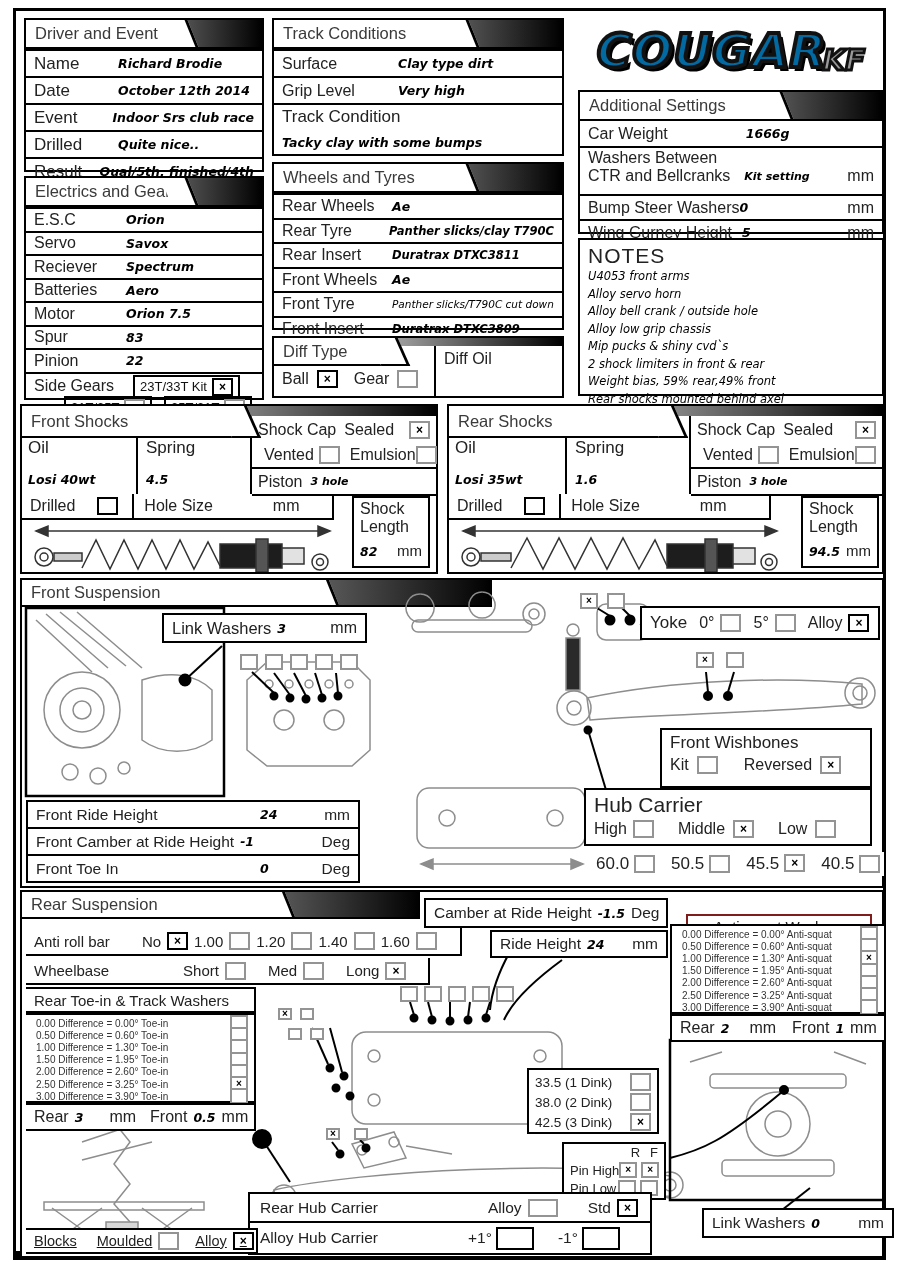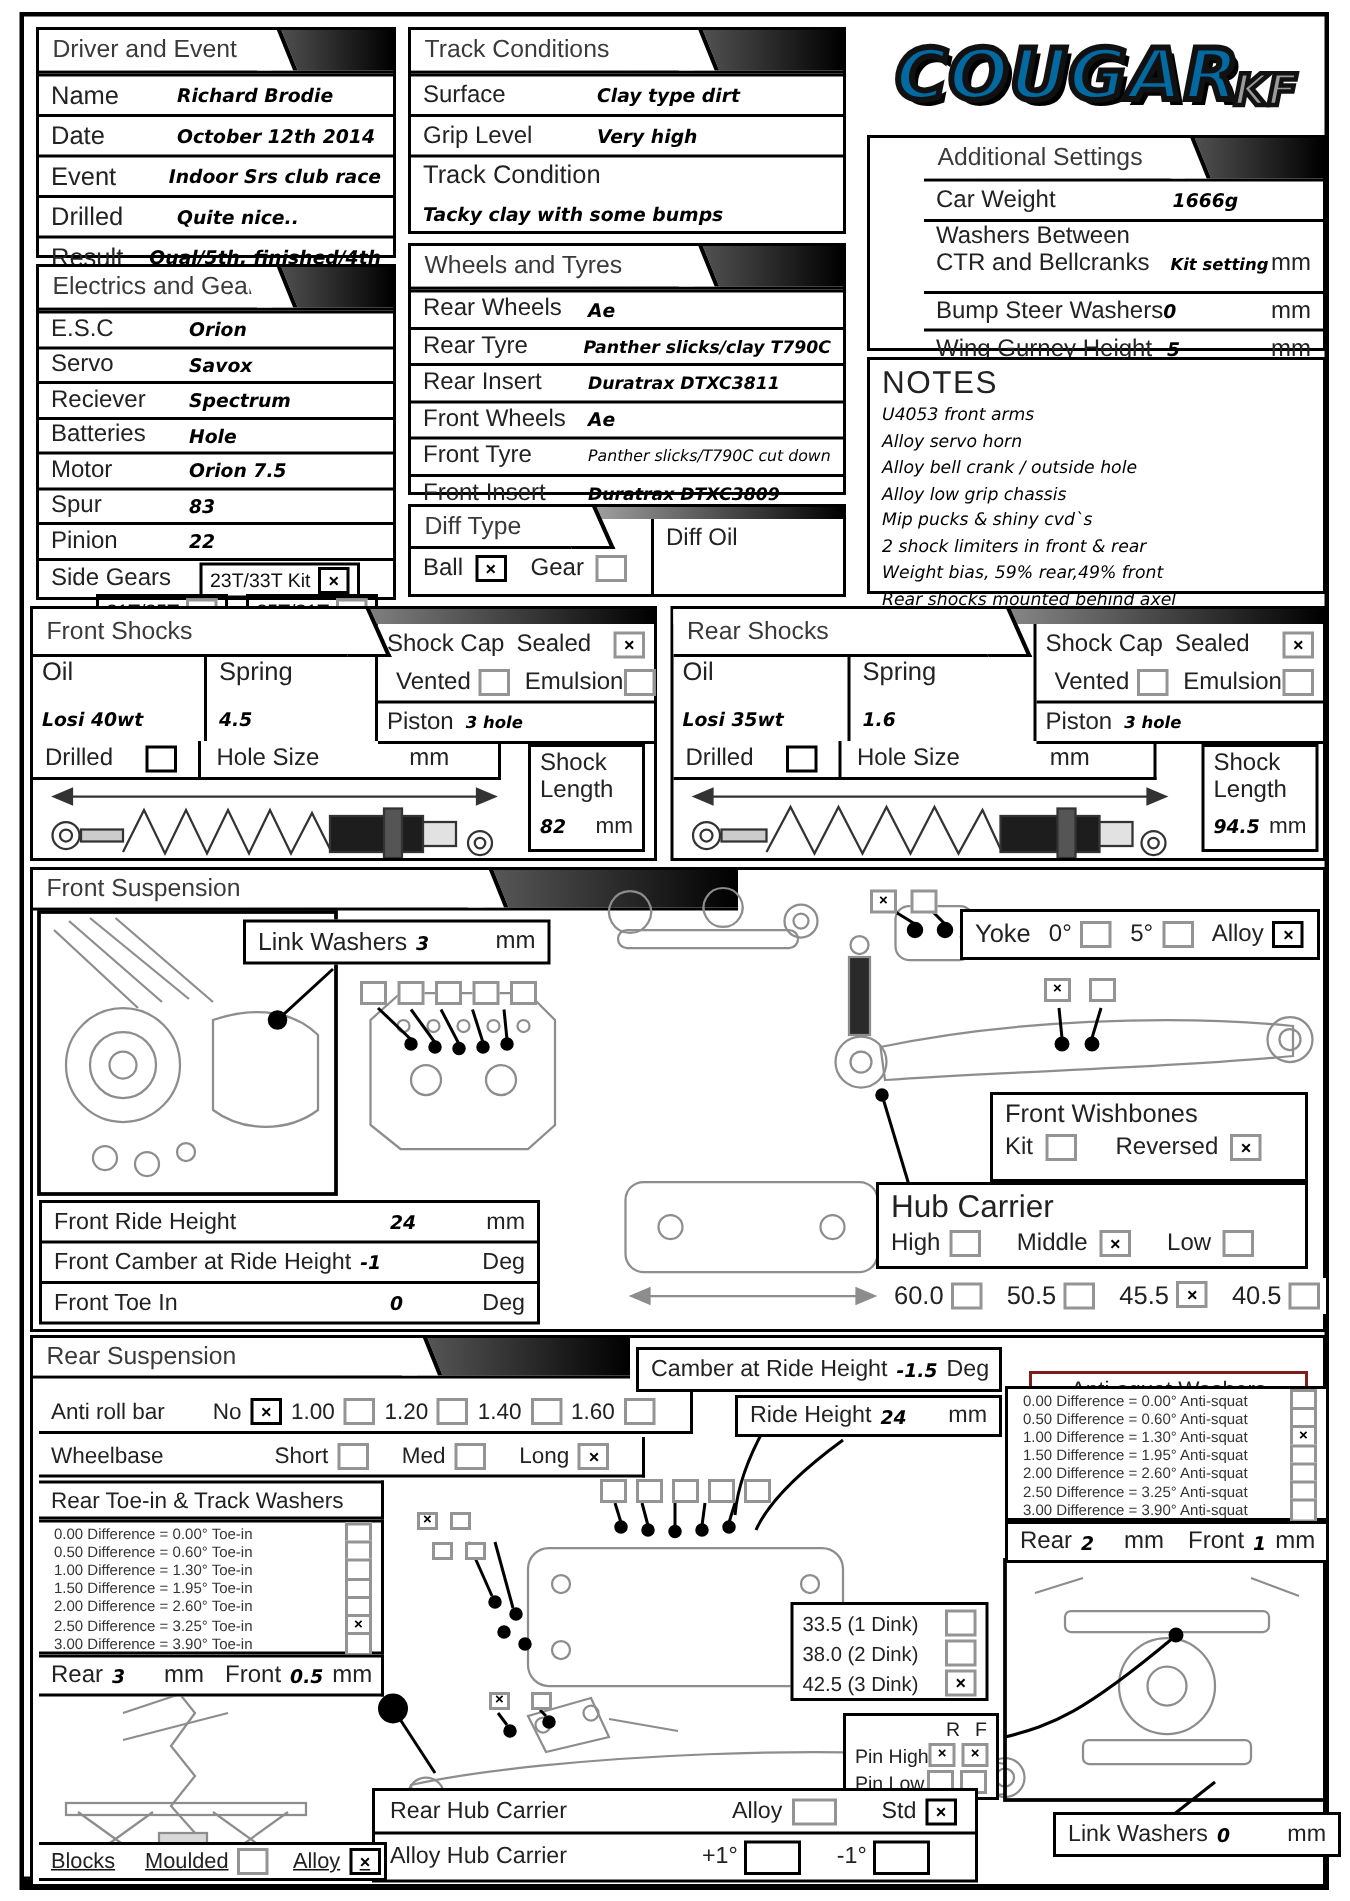--- a/index.html
+++ b/index.html
@@ -84,21 +84,21 @@
     <div class="kv" style="height:21.5px;">
       <span class="lab" style="font-size:16px;width:86px;">Servo</span>
       <span class="hw">Savox</span>
       </div>
     <div class="kv" style="height:21.5px;">
       <span class="lab" style="font-size:16px;width:86px;">Reciever</span>
       <span class="hw">Spectrum</span>
       </div>
     <div class="kv" style="height:21.5px;">
       <span class="lab" style="font-size:16px;width:86px;">Batteries</span>
-      <span class="hw">Hole</span>
+      <span class="hw">Aero</span>
       </div>
     <div class="kv" style="height:21.5px;">
       <span class="lab" style="font-size:16px;width:86px;">Motor</span>
       <span class="hw">Orion 7.5</span>
       </div>
     <div class="kv" style="height:21.5px;">
       <span class="lab" style="font-size:16px;width:86px;">Spur</span>
       <span class="hw">83</span>
       </div>
     <div class="kv" style="height:21.5px;">
@@ -184,21 +184,21 @@
     <div class="abs" style="left:160px;top:8px;right:0;bottom:0;border-left:2px solid #000;padding:4px 8px;">
       <span class="lab" style="font-size:16px;">Diff Oil</span>
     </div>
   </div>
 
   <div class="abs" style="left:578px;top:14px;width:306px;height:72px;display:flex;align-items:center;justify-content:center;">
     <span class="logo-main">COUGAR</span>
     <span class="logo-kf">KF</span>
   </div>
 
-  <div class="abs sec" style="left:578px;top:90px;width:306px;height:144px;padding-left:36px;">
+  <div class="abs sec" style="left:578px;top:90px;width:306px;height:144px;">
     <div class="hdr">
       <div class="t">Additional Settings</div>
     </div>
     <div style="height:25px;display:flex;align-items:center;padding:0 8px;border-bottom:2px solid #000;">
       <span class="lab" style="font-size:16px;">Car Weight</span>
       <span class="hw" style="margin-left:78px;">1666g</span>
     </div>
     <div style="height:44px;padding:1px 8px;border-bottom:2px solid #000;position:relative;">
       <div class="lab" style="font-size:16px;">Washers Between</div>
       <div style="display:flex;align-items:center;">

